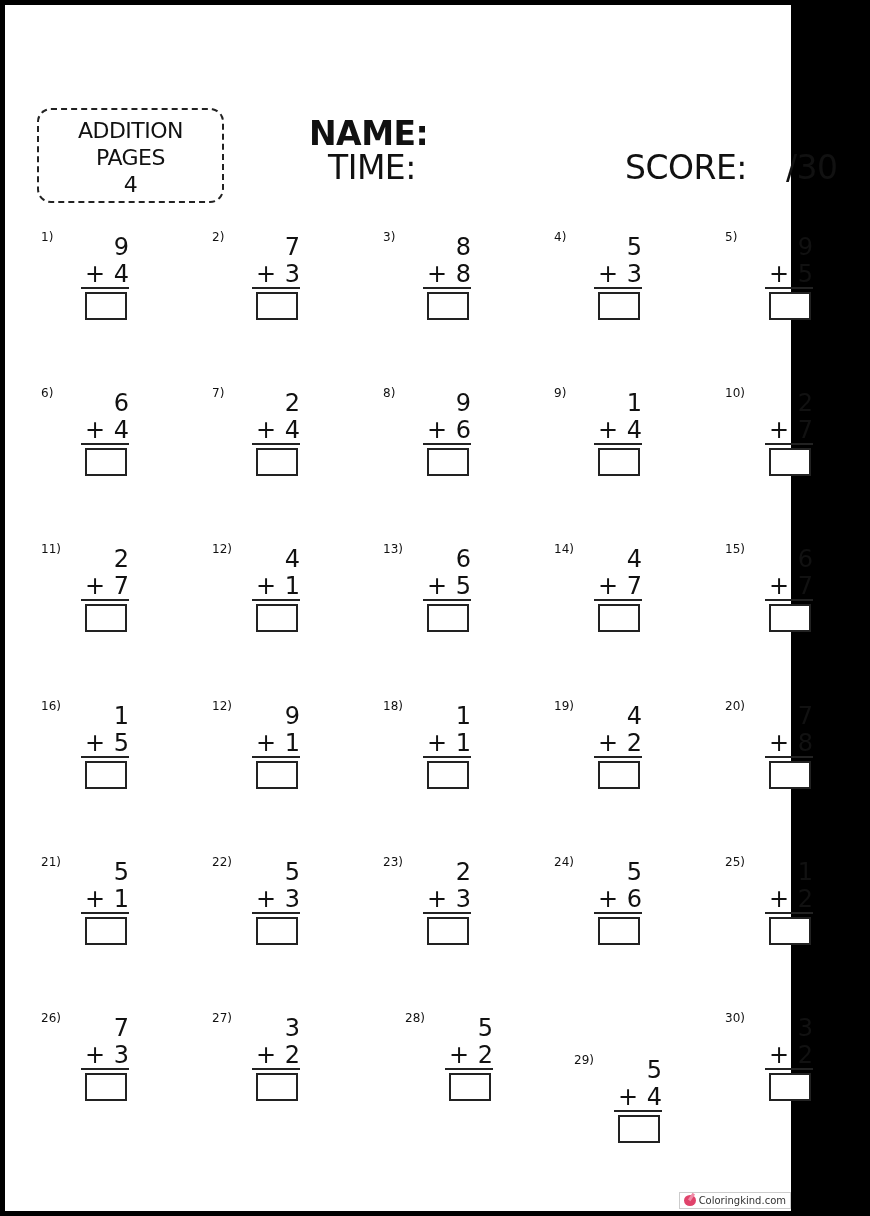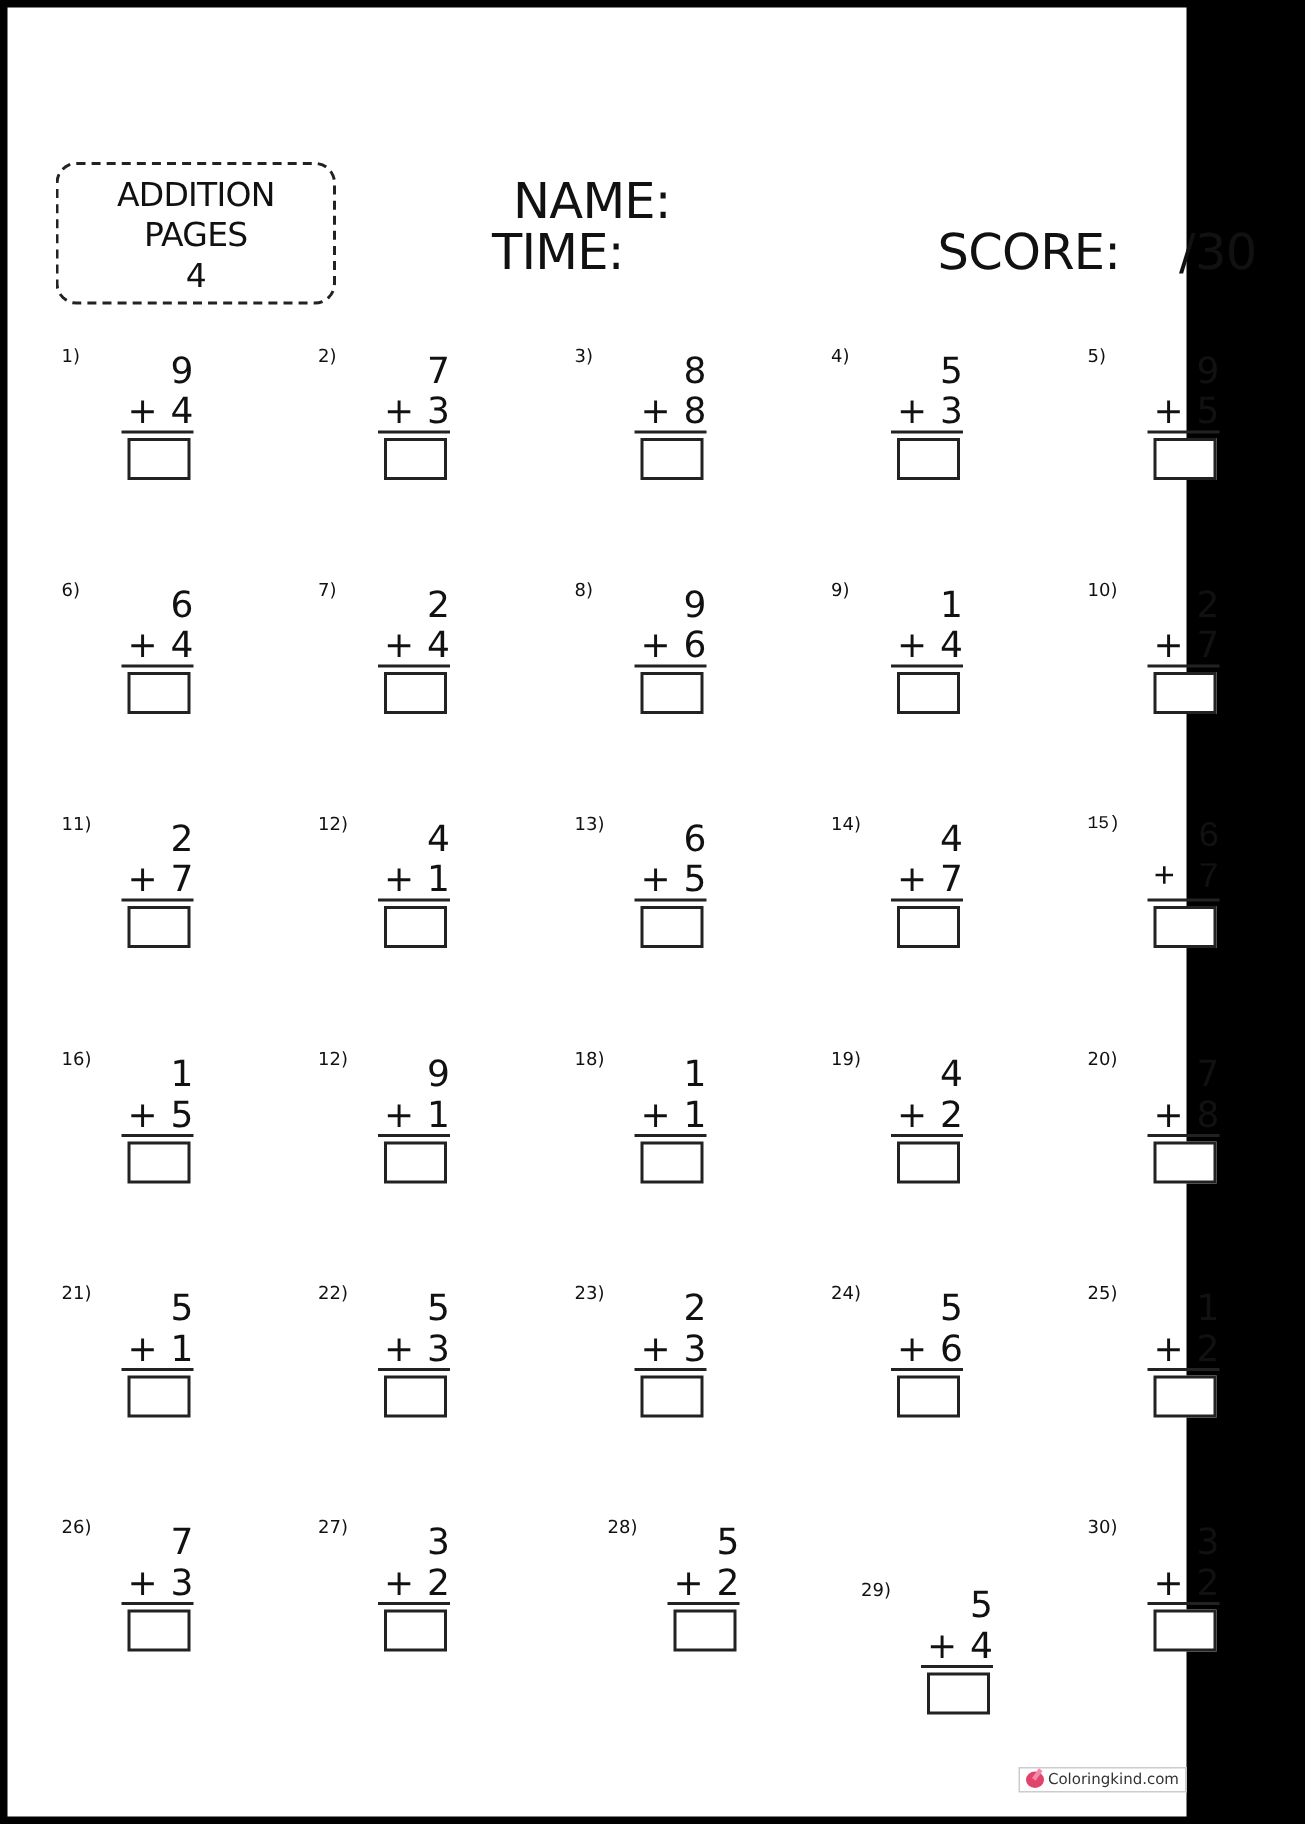--- a/index.html
+++ b/index.html
@@ -30,21 +30,21 @@
       letter-spacing: -0.5px;
       color: #111;
     }
     .header-label {
       position: absolute;
       font-size: 33px;
       line-height: 36px;
       letter-spacing: -0.5px;
       color: #111;
     }
-    .name-label { left: 337px; top: 111px; }
+    .name-label { left: 304px; top: 111px; font-weight: bold; }
     .time-label { left: 323px; top: 145px; }
     .score-label { left: 620px; top: 145px; }
     .score-total { left: 781px; top: 145px; }
 
     .grid {
       position: absolute;
       left: 0; top: 0; width: 100%; height: 100%;
     }
     .problem {
       position: absolute;
@@ -96,21 +96,21 @@
     .answer-box {
       position: absolute;
       left: 4px; top: 62px;
       width: 42px; height: 28px;
       border: 2px solid #222;
       background: #fff;
     }
 
     .watermark {
       position: absolute;
-      right: 0; bottom: 16px;
+      right: 0; bottom: 2px;
       height: 17px;
       padding: 0 4px;
       background: #fff;
       border: 1px solid #ccc;
       display: flex; align-items: center; gap: 3px;
       font-size: 10px;
       color: #333;
     }
     .wm-icon {
       width: 12px; height: 11px;
@@ -302,21 +302,21 @@
         <div class="operand-wrap">
           <span class="top-num">4</span>
           <div class="op-row">
             <span class="plus">+</span>
             <span class="bottom-num">7</span>
           </div>
           <div class="rule"></div>
           <div class="answer-box"></div>
         </div>
       </div>
-      <div class="problem" style="left: 720px; top: 537px; font-family: Liberation Mono, monospace;">
+      <div class="problem" style="left: 720px; top: 537px;">
         <span class="pnum">15)</span>
         <div class="operand-wrap">
           <span class="top-num">6</span>
           <div class="op-row">
             <span class="plus">+</span>
             <span class="bottom-num">7</span>
           </div>
           <div class="rule"></div>
           <div class="answer-box"></div>
         </div>

